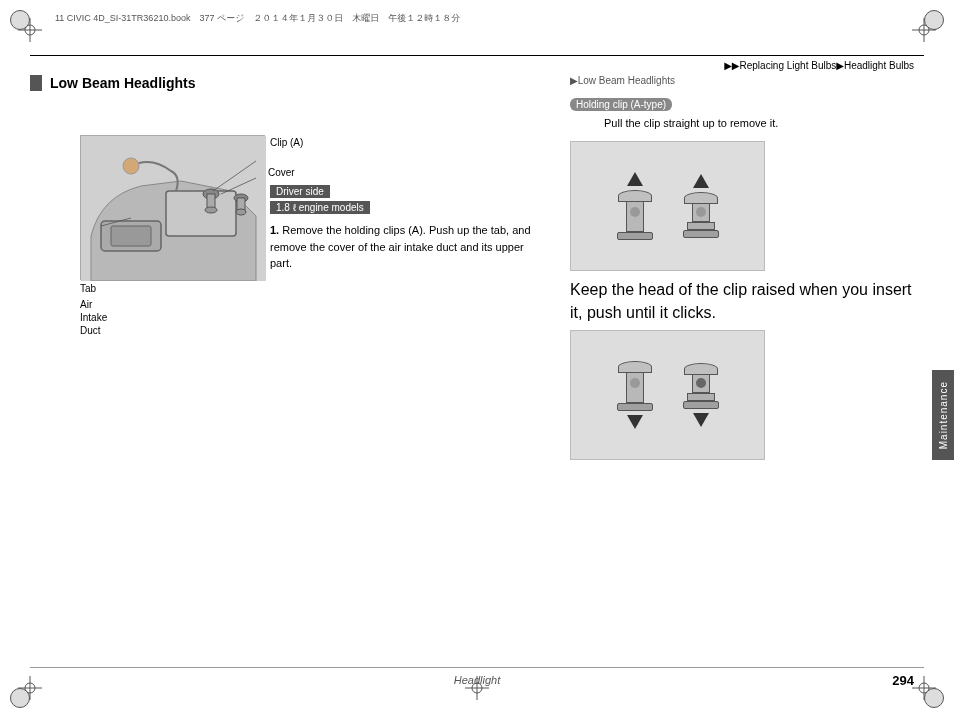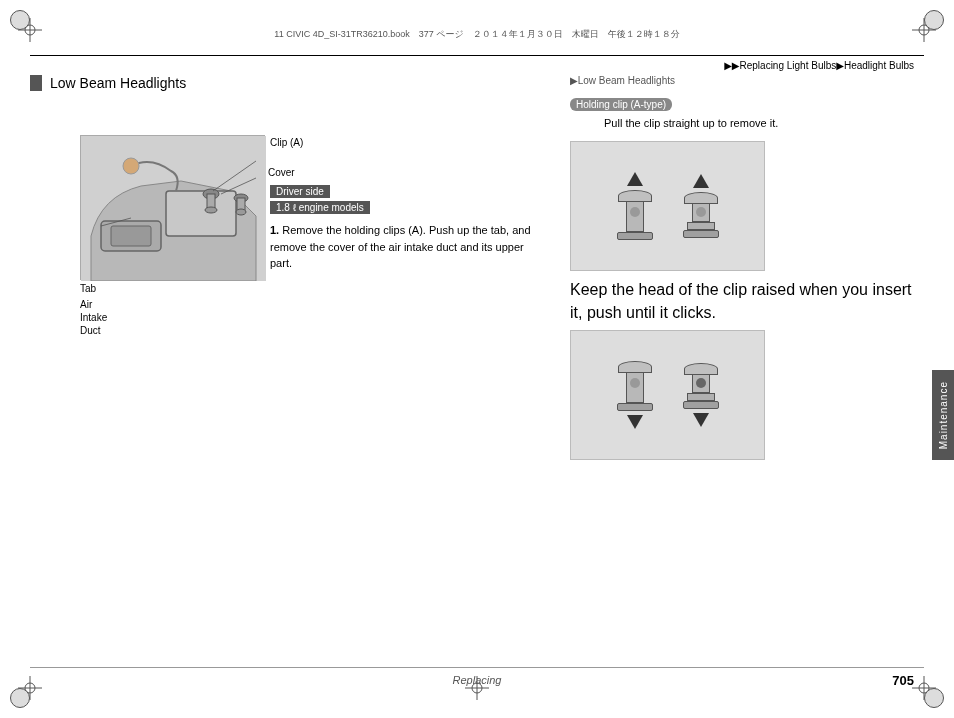--- a/index.html
+++ b/index.html
@@ -28,26 +28,25 @@
       position: absolute;
       top: 60px;
       right: 40px;
       font-size: 10px;
       color: #000;
     }
 
     
     .book-title {
       position: absolute;
-      top: 28px;
+      top: 12px;
       left: 55px;
       right: 55px;
       font-size: 9px;
       color: #555;
-      text-align: center;
     }
 
     
     .main-content {
       position: absolute;
       top: 75px;
       left: 30px;
       right: 30px;
       bottom: 50px;
     }
@@ -69,21 +68,21 @@
     }
     .section-title-bar {
       display: inline-block;
       width: 12px;
       height: 16px;
       background: #555;
       flex-shrink: 0;
     }
     .section-title-text {
       font-size: 14px;
-      font-weight: normal;
+      font-weight: bold;
       color: #000;
     }
 
     
     .diagram-box {
       width: 185px;
       height: 145px;
       background: #e8e8e8;
       border: 1px solid #aaa;
       position: relative;
@@ -435,19 +434,19 @@
           <div style="width:0;height:0;border-left:8px solid transparent;border-right:8px solid transparent;border-top:14px solid #333;margin-top:4px;"></div>
         </div>
       </div>
     </div>
   </div>
 
 </div>
 
 <div class="footer-line"></div>
 
-<div class="footer-continued">Replacing</div>
-
-<div class="footer-page">705</div>
+<div class="footer-continued">Headlight</div>
+
+<div class="footer-page">294</div>
 
 <div class="side-tab">
   <span class="side-tab-text">Maintenance</span>
 </div>
 
 </body></html>

